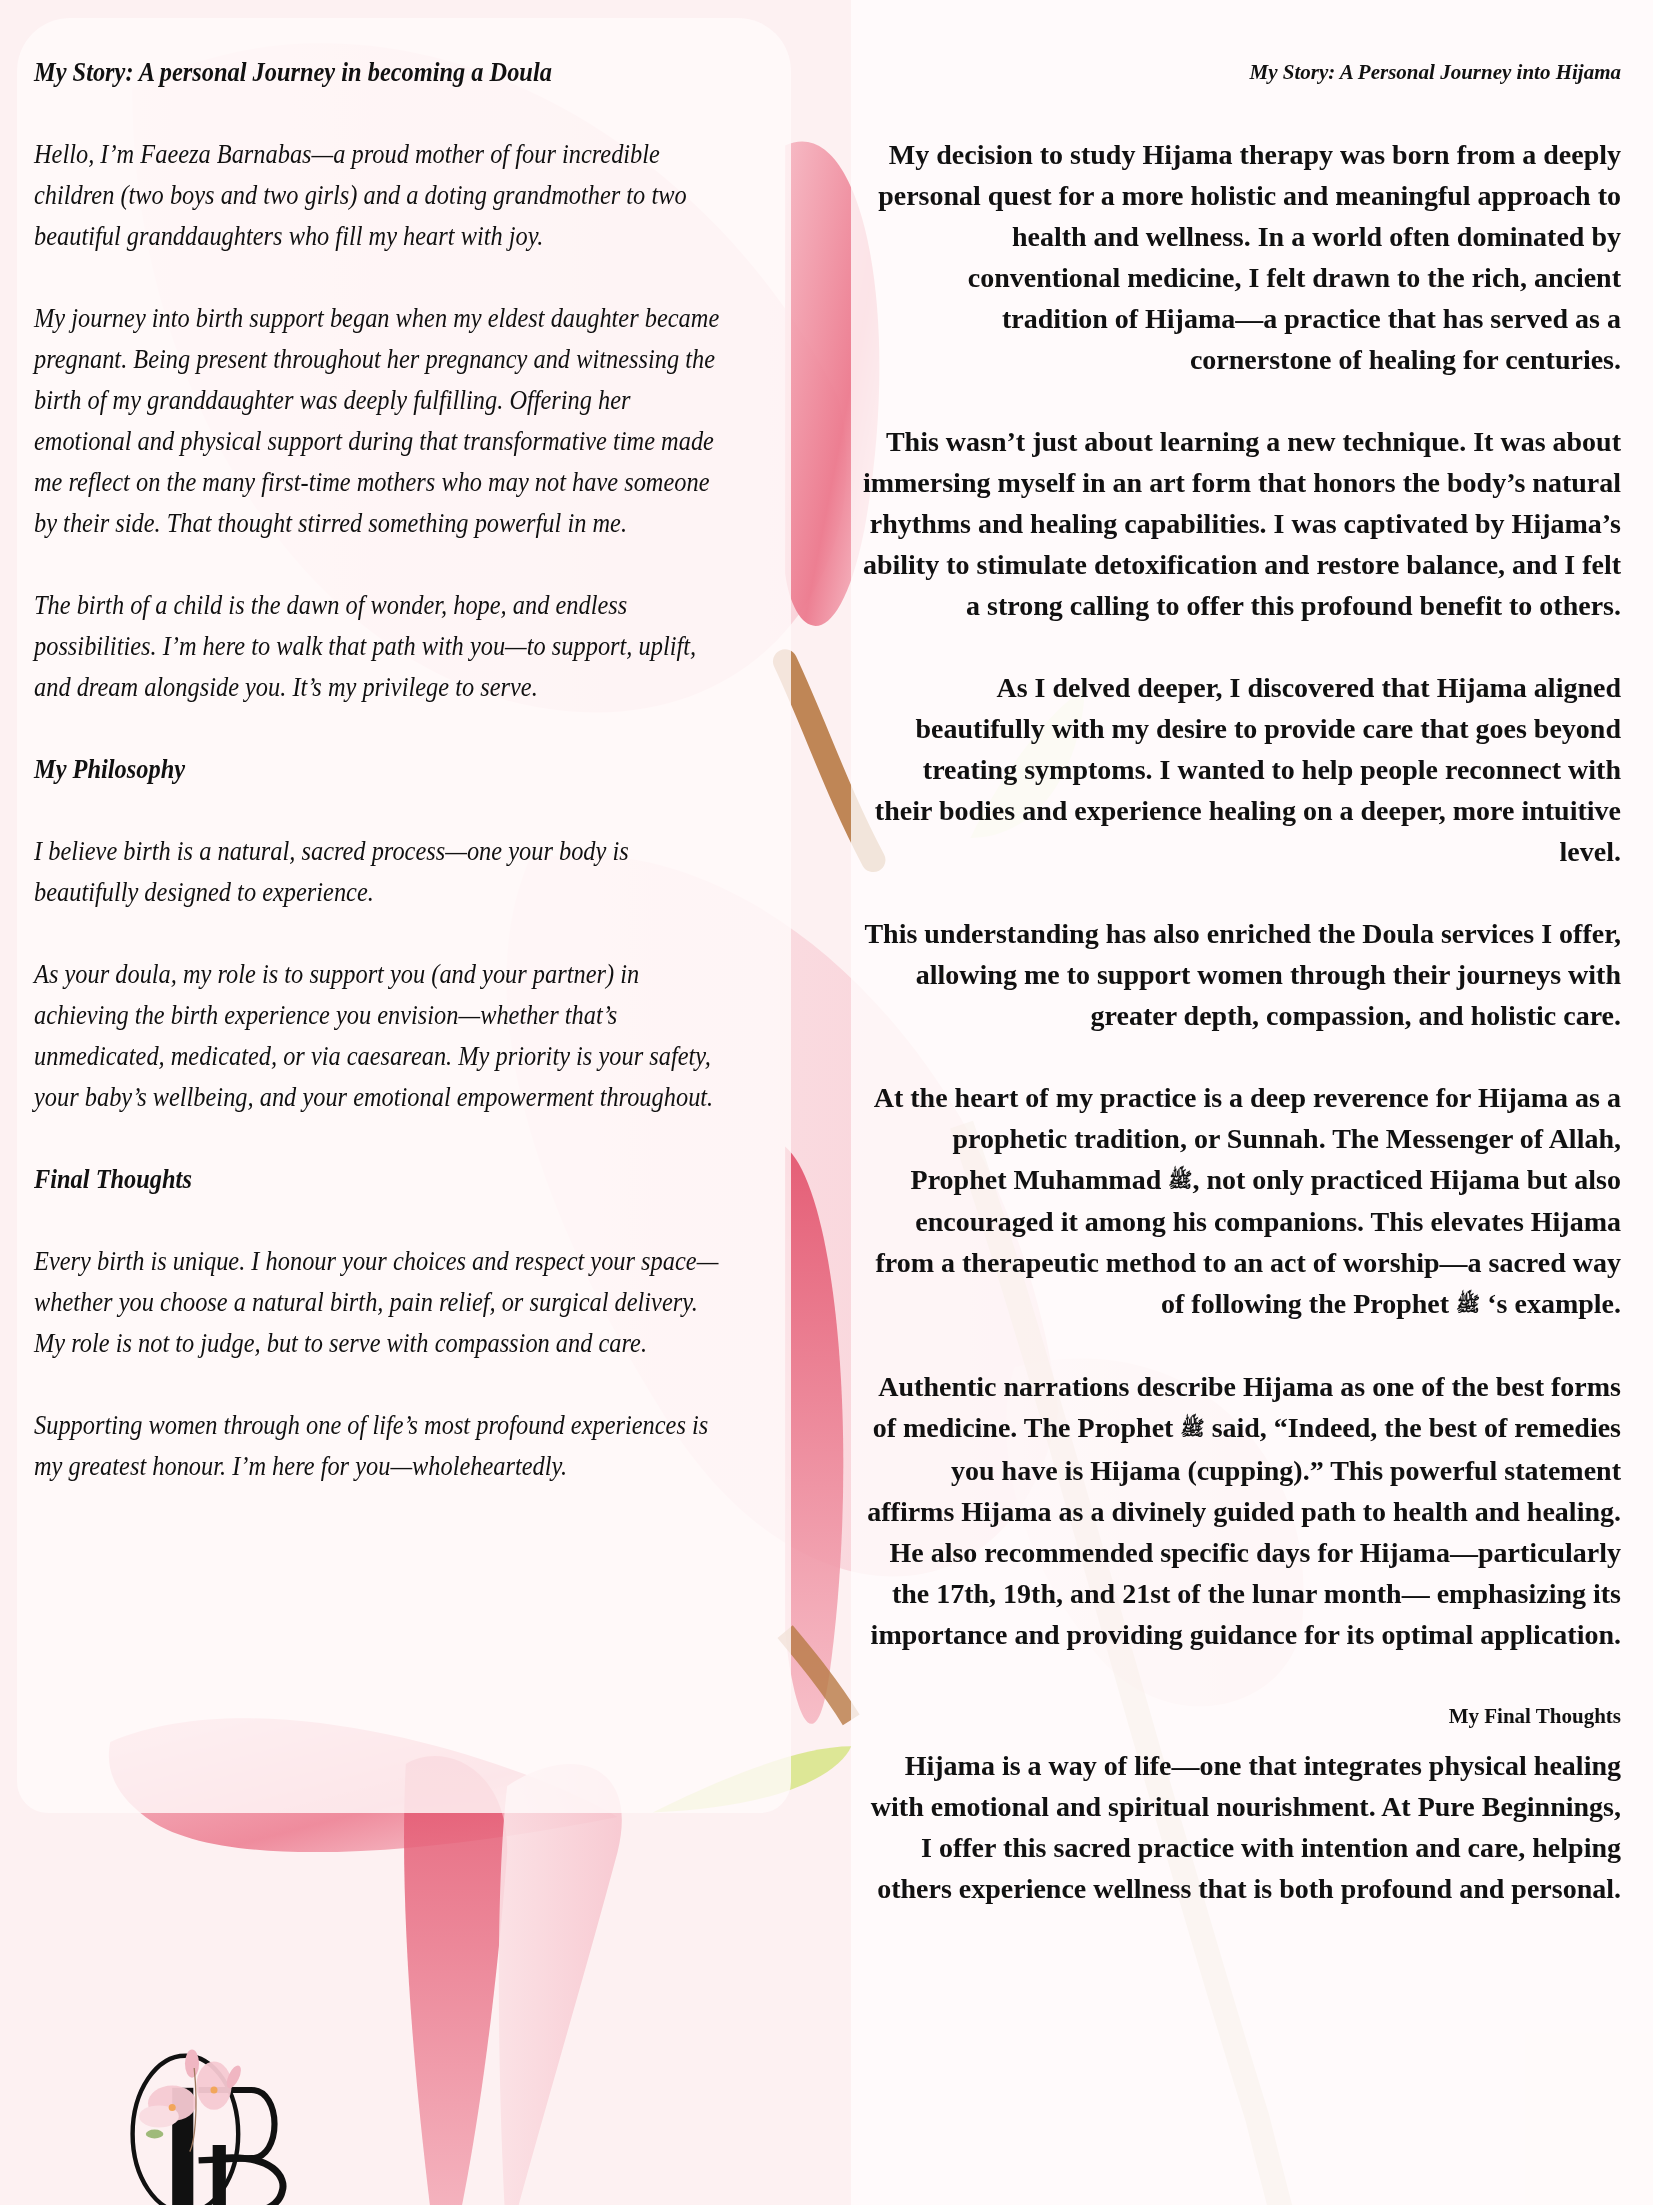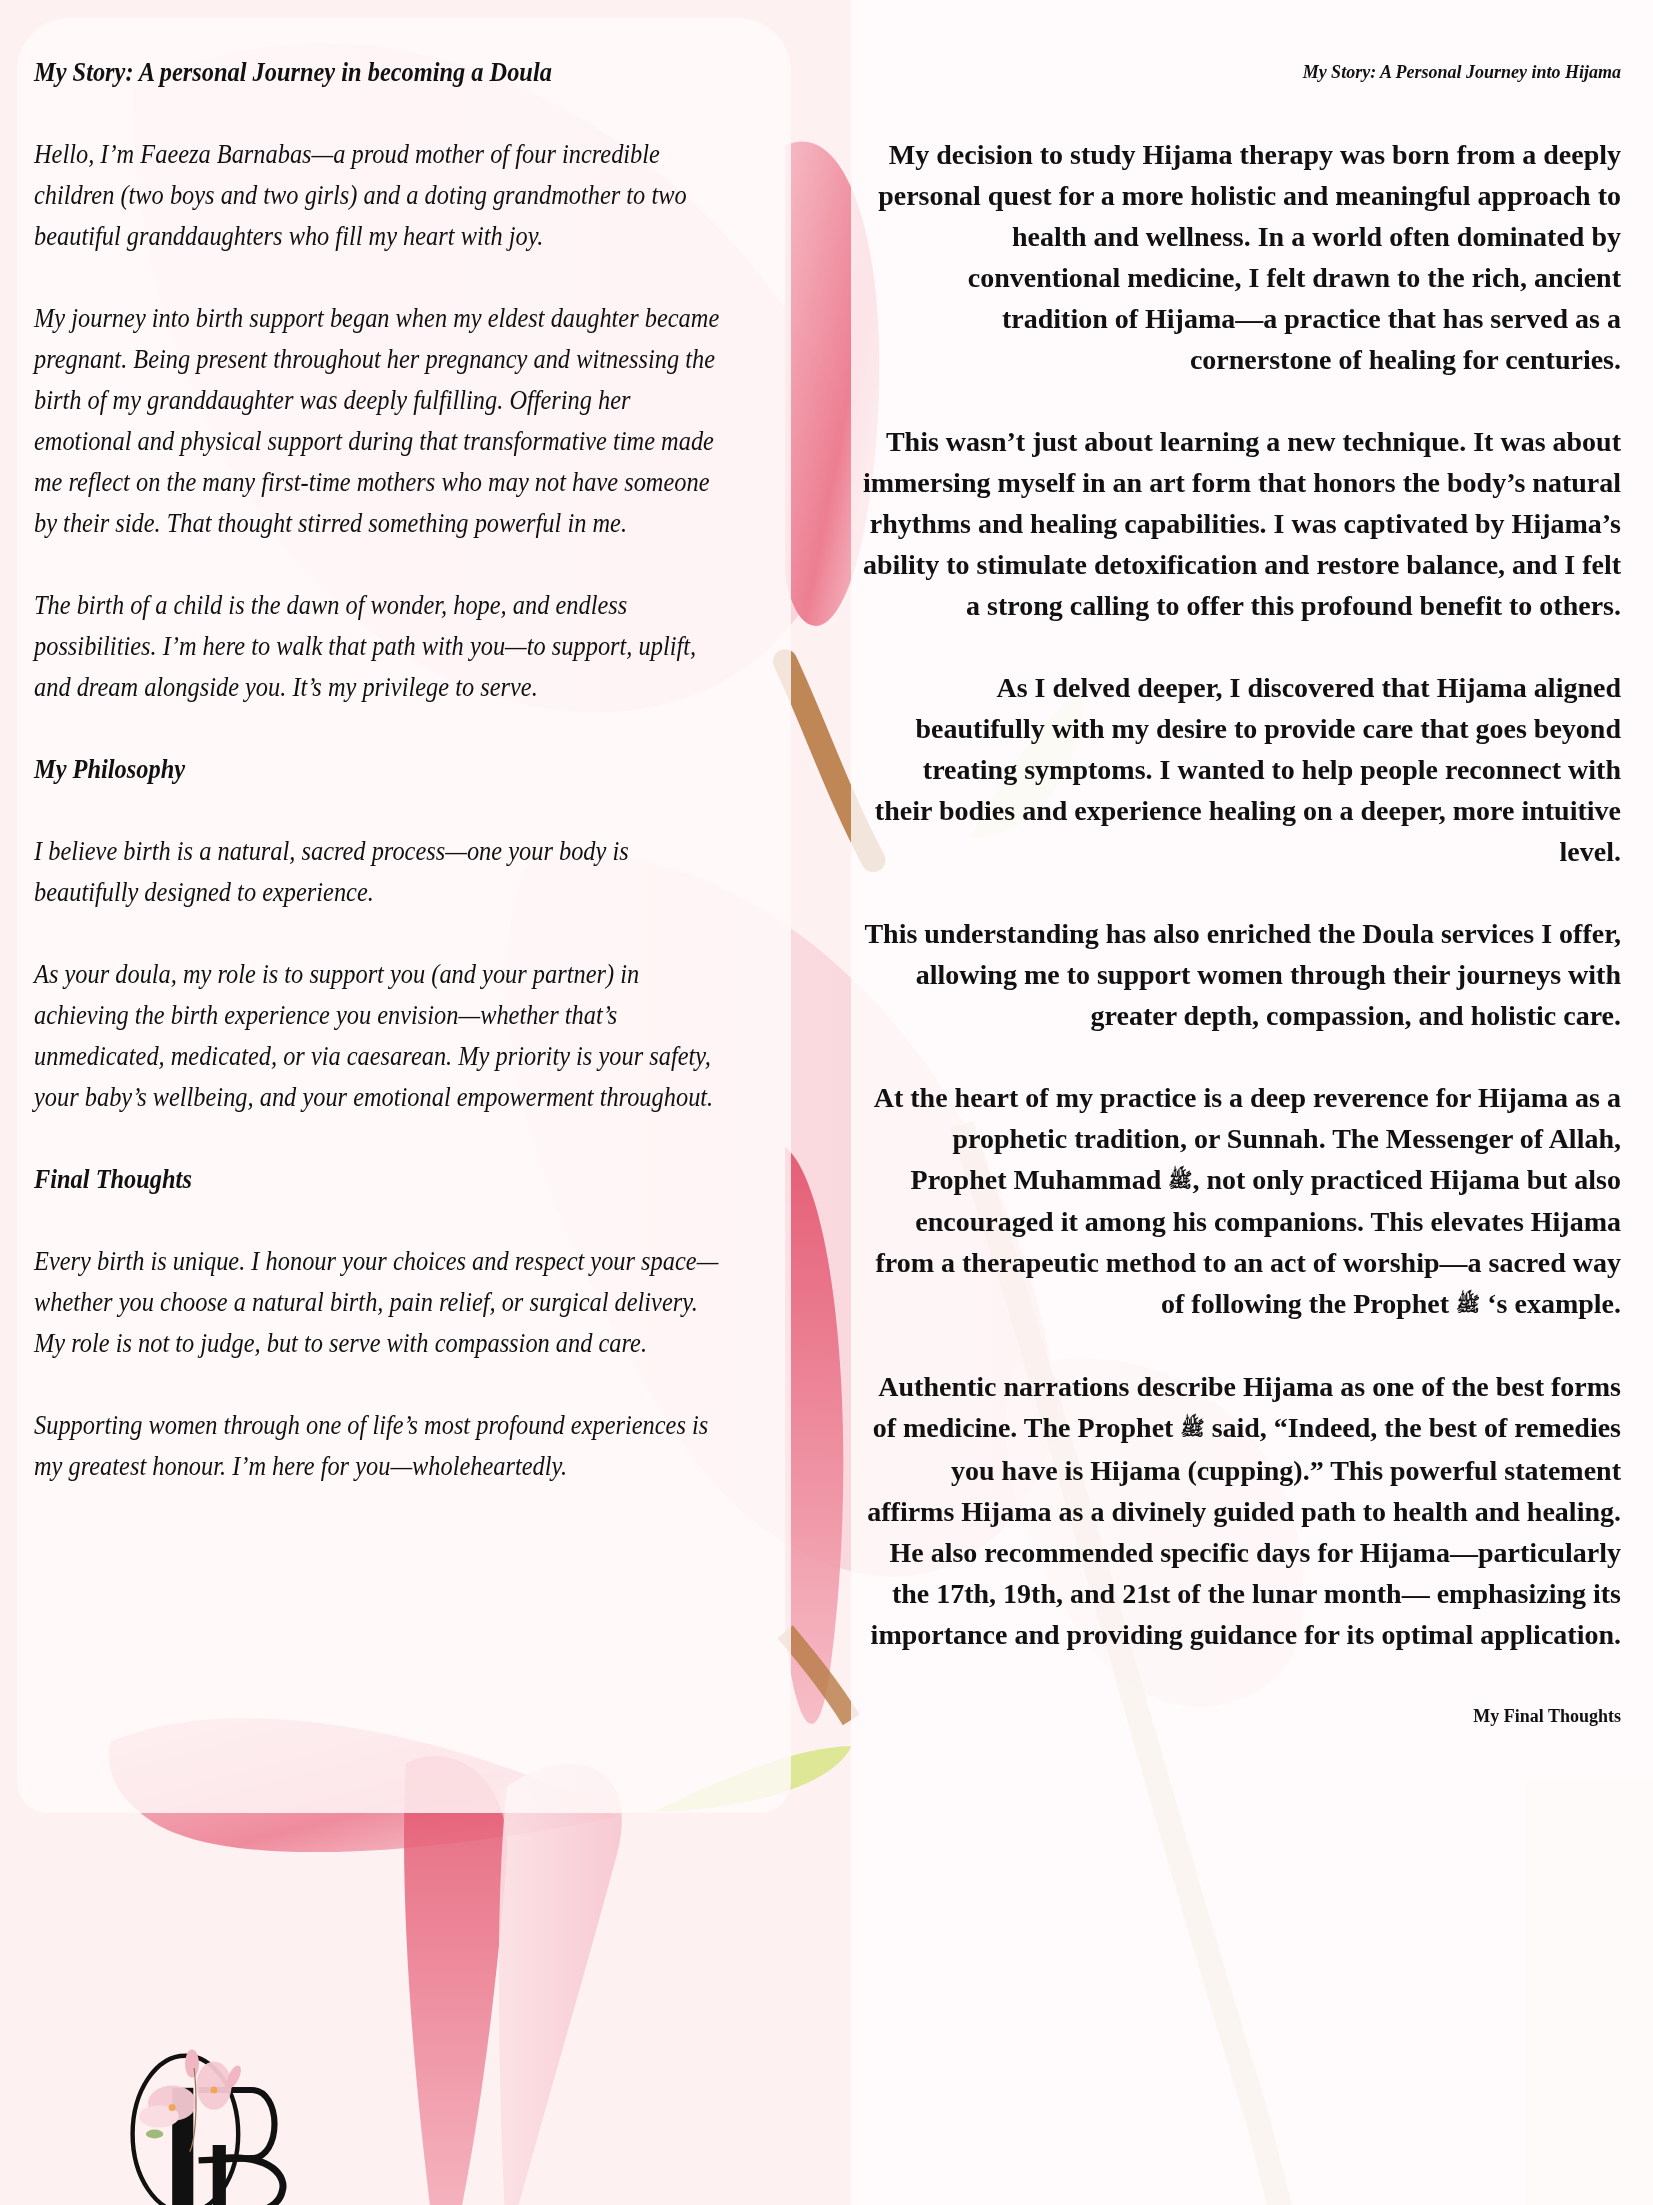--- a/index.html
+++ b/index.html
@@ -49,21 +49,21 @@
   }
   .right-col {
     position: absolute;
     right: 33px; top: 52px;
     width: 759px;
     z-index: 2;
     text-align: right;
     font-size: 28px;
     line-height: 41px;
   }
-  .right-col .heading { font-style: italic; font-weight: bold; margin: 0 0 41px 0; font-size: 18px; }
+  .right-col .heading { font-style: italic; font-weight: bold; margin: 0 0 41px 0; font-size: 21px; }
   .right-col .heading.plain { font-style: normal; margin-bottom: 8px; }
   .right-col p { margin: 0 0 41px 0; font-weight: bold; }
   .right-col p.tight { margin-bottom: 0; }
   .salawat { font-size: 20px; vertical-align: 1.8px; }
 
   
   .logo {
     position: absolute;
     left: 17.6px; top: 2046px;
     width: 370px;
@@ -130,20 +130,21 @@
 <div class="right-panel"></div>
 <div class="right-col">
   <p class="heading">My Story: A Personal Journey into Hijama</p>
   <p>My decision to study Hijama therapy was born from a deeply personal quest for a more holistic and meaningful approach to health and wellness. In a world often dominated by conventional medicine, I felt drawn to the rich, ancient tradition of Hijama—a practice that has served as a cornerstone of healing for centuries.</p>
   <p>This wasn’t just about learning a new technique. It was about immersing myself in an art form that honors the body’s natural rhythms and healing capabilities. I was captivated by Hijama’s ability to stimulate detoxification and restore balance, and I felt a strong calling to offer this profound benefit to others.</p>
   <p>As I delved deeper, I discovered that Hijama aligned beautifully with my desire to provide care that goes beyond treating symptoms. I wanted to help people reconnect with their bodies and experience healing on a deeper, more intuitive level.</p>
   <p>This understanding has also enriched the Doula services I offer, allowing me to support women through their journeys with greater depth, compassion, and holistic care.</p>
   <p><span>At the heart of my practice is a deep reverence for Hijama as a prophetic tradition, or Sunnah. The Messenger of Allah, Prophet Muhammad</span> <span class="salawat">ﷺ</span><span>, not only practiced Hijama but also encouraged it among his companions. This elevates Hijama from a therapeutic method to an act of worship—a sacred way of following the Prophet</span> <span class="salawat">ﷺ</span> <span>‘s example.</span></p>
   <p><span>Authentic narrations describe Hijama as one of the best forms of medicine. The Prophet</span> <span class="salawat">ﷺ</span><span> said, “Indeed, the best of remedies you have is Hijama (cupping).” This powerful statement affirms Hijama as a divinely guided path to health and healing. He also recommended specific days for Hijama—particularly the 17th, 19th, and 21st of the lunar month— emphasizing its importance and providing guidance for its optimal application.</span></p>
   <p class="heading plain">My Final Thoughts</p>
+  <p class="tight">Hijama is a way of life—one that integrates physical healing with emotional and spiritual nourishment. At Pure Beginnings, I offer this sacred practice with intention and care, helping others experience wellness that is both profound and personal.</p>
 </div>
 
 <div class="logo">
   <svg class="logo-mark" width="194" height="176" viewBox="0 0 440 400">
     <ellipse cx="180" cy="200" rx="120" ry="178" fill="none" stroke="#111" stroke-width="10"></ellipse>
     <rect x="150" y="95" width="48" height="290" fill="#111"></rect>
     <rect x="136" y="375" width="80" height="10" fill="#111"></rect>
     <path d="M210 100 L330 100 C400 100 400 255 330 255 L210 260" fill="none" stroke="#111" stroke-width="14"></path>
     <rect x="242" y="225" width="30" height="160" fill="#111"></rect>
     <path d="M258 255 C380 245 410 300 400 330 C390 375 330 385 258 385" fill="none" stroke="#111" stroke-width="16"></path>

